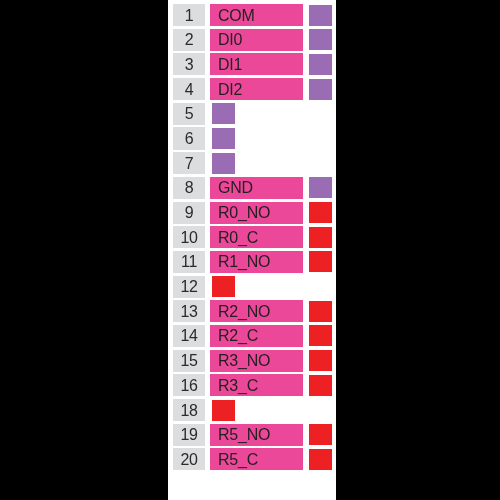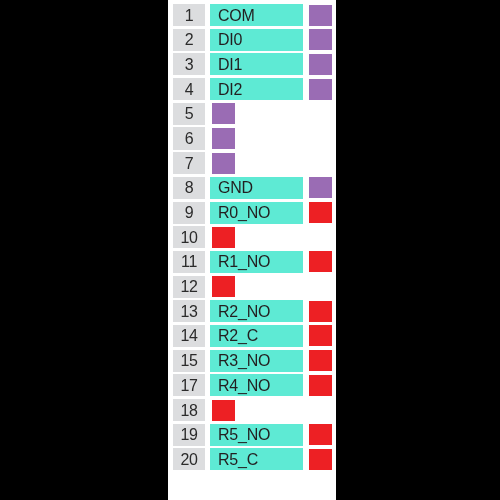--- a/index.html
+++ b/index.html
@@ -50,21 +50,21 @@
     align-items: center;
     justify-content: center;
     letter-spacing: -0.3px;
     font-stretch: condensed;
     transform: scaleX(0.94);
   }
 
   .pin-label {
     flex: 1 1 auto;
     margin-left: 4px;
-    background: #5eead4;
+    background: #ec4899;
     color: #231f20;
     font-size: 17px;
     font-weight: 400;
     line-height: 1;
     display: flex;
     align-items: center;
     padding-left: 8px;
     letter-spacing: -0.2px;
     white-space: nowrap;
     overflow: hidden;
@@ -140,20 +140,23 @@
     </div>
     <div class="pin-row">
       <div class="pin-number">9</div>
       <div class="pin-label">
         <span>R0_NO</span>
       </div>
       <div class="pin-swatch swatch-red" style="background: rgb(237, 32, 36);"></div>
     </div>
     <div class="pin-row">
       <div class="pin-number">10</div>
+      <div class="pin-label">
+        <span>R0_C</span>
+      </div>
       <div class="pin-swatch swatch-red" style="background: rgb(237, 32, 36);"></div>
     </div>
     <div class="pin-row">
       <div class="pin-number">11</div>
       <div class="pin-label">
         <span>R1_NO</span>
       </div>
       <div class="pin-swatch swatch-red" style="background: rgb(237, 32, 36);"></div>
     </div>
     <div class="pin-row">
@@ -175,23 +178,23 @@
       <div class="pin-swatch swatch-red" style="background: rgb(237, 32, 36);"></div>
     </div>
     <div class="pin-row">
       <div class="pin-number">15</div>
       <div class="pin-label">
         <span>R3_NO</span>
       </div>
       <div class="pin-swatch swatch-red" style="background: rgb(237, 32, 36);"></div>
     </div>
     <div class="pin-row">
-      <div class="pin-number">17</div>
-      <div class="pin-label">
-        <span>R4_NO</span>
+      <div class="pin-number">16</div>
+      <div class="pin-label">
+        <span>R3_C</span>
       </div>
       <div class="pin-swatch swatch-red" style="background: rgb(237, 32, 36);"></div>
     </div>
     <div class="pin-row">
       <div class="pin-number">18</div>
       <div class="pin-swatch swatch-red" style="background: rgb(237, 32, 36);"></div>
     </div>
     <div class="pin-row">
       <div class="pin-number">19</div>
       <div class="pin-label">

